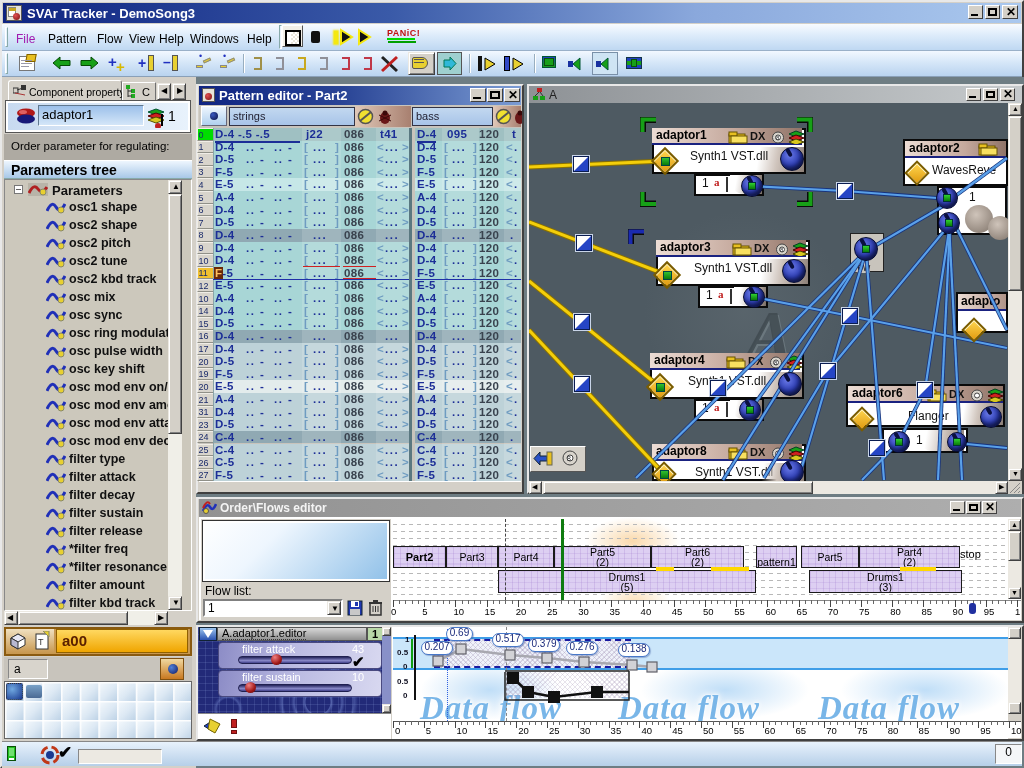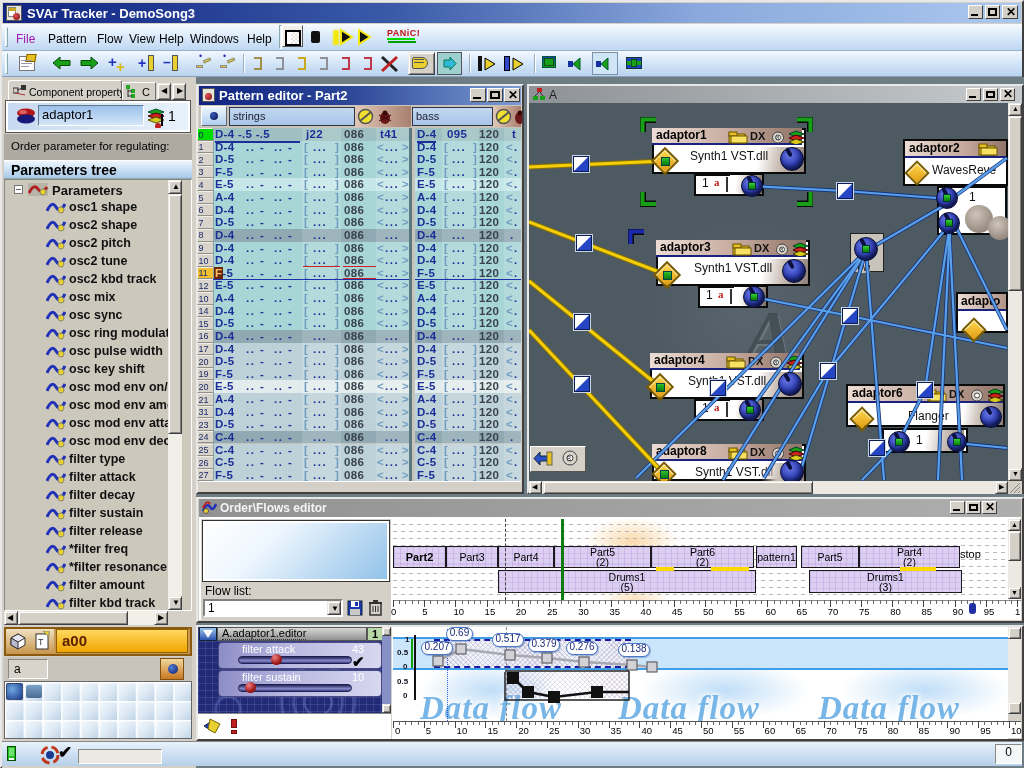--- a/index.html
+++ b/index.html
@@ -1297,24 +1297,24 @@
   </div>
 <div class="abs" style="left:446px;top:546px;width:52px;height:22px;background:#ddcff2;background-image:repeating-linear-gradient(90deg,rgba(150,110,200,.22) 0 1px,transparent 1px 6.3px),repeating-linear-gradient(rgba(150,110,200,.16) 0 1px,transparent 1px 5.5px);border:1px solid #1a1a1a;font:10.5px 'Liberation Sans';color:#000;overflow:hidden;display:flex;align-items:center">
     <div style="width:100%;line-height:10px;text-align:center">Part3</div>
   </div>
 <div class="abs" style="left:498px;top:546px;width:56px;height:22px;background:#ddcff2;background-image:repeating-linear-gradient(90deg,rgba(150,110,200,.22) 0 1px,transparent 1px 6.3px),repeating-linear-gradient(rgba(150,110,200,.16) 0 1px,transparent 1px 5.5px);border:1px solid #1a1a1a;font:10.5px 'Liberation Sans';color:#000;overflow:hidden;display:flex;align-items:center">
     <div style="width:100%;line-height:10px;text-align:center">Part4</div>
   </div>
 <div class="abs" style="left:554px;top:546px;width:97px;height:22px;background:#ddcff2;background-image:repeating-linear-gradient(90deg,rgba(150,110,200,.22) 0 1px,transparent 1px 6.3px),repeating-linear-gradient(rgba(150,110,200,.16) 0 1px,transparent 1px 5.5px);border:1px solid #1a1a1a;font:10.5px 'Liberation Sans';color:#000;overflow:hidden;display:flex;align-items:center">
     <div style="width:100%;line-height:10px;text-align:center">Part5<br>(2)</div>
   </div>
-<div class="abs" style="left:651px;top:546px;width:103px;height:22px;background:#ddcff2;background-image:repeating-linear-gradient(90deg,rgba(150,110,200,.22) 0 1px,transparent 1px 6.3px),repeating-linear-gradient(rgba(150,110,200,.16) 0 1px,transparent 1px 5.5px);border:1px solid #1a1a1a;font:10.5px 'Liberation Sans';color:#000;overflow:hidden;display:flex;align-items:center">
+<div class="abs" style="left:651px;top:546px;width:93px;height:22px;background:#ddcff2;background-image:repeating-linear-gradient(90deg,rgba(150,110,200,.22) 0 1px,transparent 1px 6.3px),repeating-linear-gradient(rgba(150,110,200,.16) 0 1px,transparent 1px 5.5px);border:1px solid #1a1a1a;font:10.5px 'Liberation Sans';color:#000;overflow:hidden;display:flex;align-items:center">
     <div style="width:100%;line-height:10px;text-align:center">Part6<br>(2)</div>
   </div>
-<div class="abs" style="left:756px;top:546px;width:41px;height:22px;background:#ddcff2;background-image:repeating-linear-gradient(90deg,rgba(150,110,200,.22) 0 1px,transparent 1px 6.3px),repeating-linear-gradient(rgba(150,110,200,.16) 0 1px,transparent 1px 5.5px);border:1px solid #1a1a1a;font:10.5px 'Liberation Sans';color:#000;overflow:hidden;display:flex;align-items:center">
+<div class="abs" style="left:756px;top:546px;width:41px;height:22px;background:#ddcff2;background-image:repeating-linear-gradient(90deg,rgba(150,110,200,.22) 0 1px,transparent 1px 6.3px),repeating-linear-gradient(rgba(150,110,200,.16) 0 1px,transparent 1px 5.5px);border:1px solid #1a1a1a;font:10.5px 'Liberation Sans';color:#000;overflow:hidden;display:flex;align-items:flex-end">
     <div style="width:100%;line-height:10px;text-align:center">pattern1</div>
   </div>
 <div class="abs" style="left:801px;top:546px;width:58px;height:22px;background:#ddcff2;background-image:repeating-linear-gradient(90deg,rgba(150,110,200,.22) 0 1px,transparent 1px 6.3px),repeating-linear-gradient(rgba(150,110,200,.16) 0 1px,transparent 1px 5.5px);border:1px solid #1a1a1a;font:10.5px 'Liberation Sans';color:#000;overflow:hidden;display:flex;align-items:center">
     <div style="width:100%;line-height:10px;text-align:center">Part5</div>
   </div>
 <div class="abs" style="left:859px;top:546px;width:101px;height:22px;background:#ddcff2;background-image:repeating-linear-gradient(90deg,rgba(150,110,200,.22) 0 1px,transparent 1px 6.3px),repeating-linear-gradient(rgba(150,110,200,.16) 0 1px,transparent 1px 5.5px);border:1px solid #1a1a1a;font:10.5px 'Liberation Sans';color:#000;overflow:hidden;display:flex;align-items:center">
     <div style="width:100%;line-height:10px;text-align:center">Part4<br>(2)</div>
   </div>
 <div class="abs" style="left:960px;top:548px;white-space:nowrap;font:11px 'Liberation Sans';color:#000">stop</div>
 <div class="abs" style="left:498px;top:570px;width:258px;height:23px;background:#ddcff2;background-image:repeating-linear-gradient(90deg,rgba(150,110,200,.22) 0 1px,transparent 1px 6.3px),repeating-linear-gradient(rgba(150,110,200,.16) 0 1px,transparent 1px 5.5px);border:1px solid #1a1a1a;font:10.5px 'Liberation Sans';color:#000;overflow:hidden;display:flex;align-items:center">

